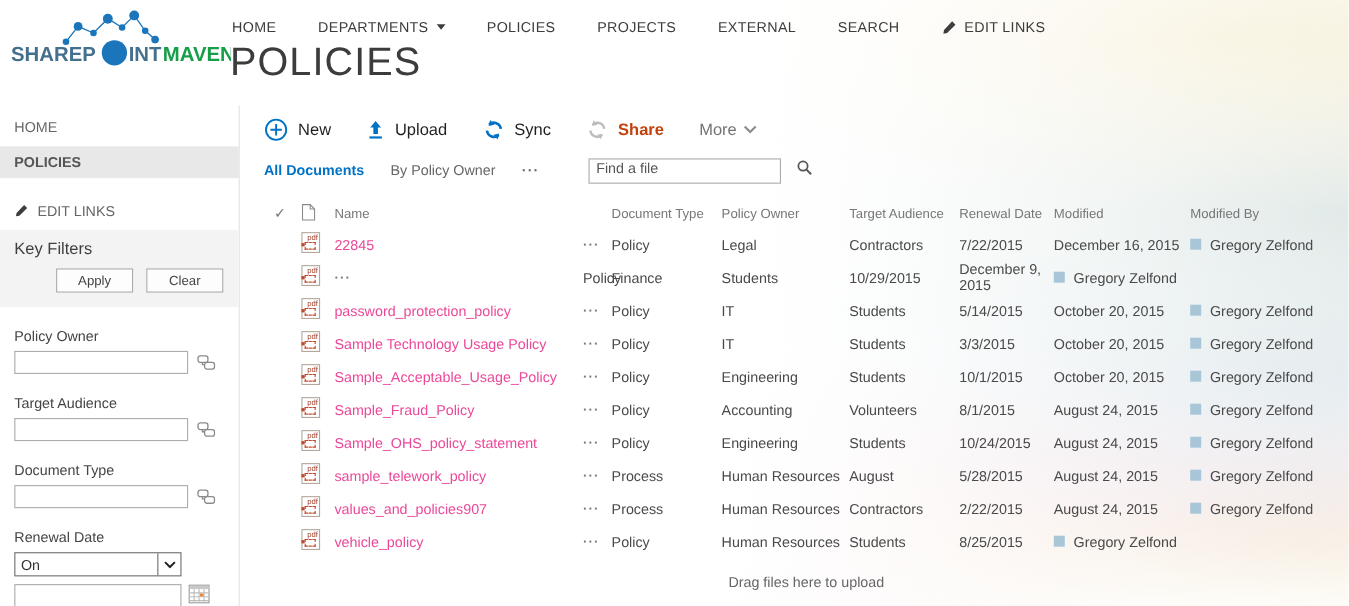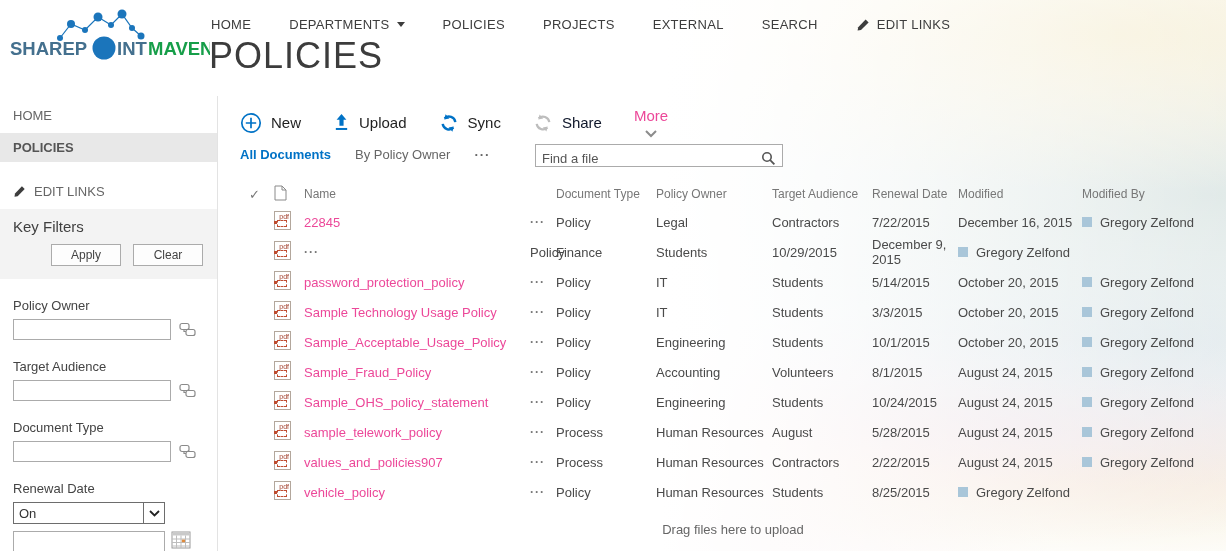--- a/index.html
+++ b/index.html
@@ -50,29 +50,29 @@
   .selbox { width:152px; height:22px; border:1px solid #6d6d6d; background:#fff; display:flex; align-items:stretch; cursor:pointer; }
   .selbox .val { flex:1; display:flex; align-items:center; padding-left:5px; color:#333; }
   .selbox .chev { width:21px; border-left:1px solid #6d6d6d; display:flex; align-items:center; justify-content:center; }
   .daterow { margin-top:7px; display:flex; align-items:center; gap:6px; }
   .dinput { width:152px; height:21px; border:1px solid #ababab; background:#fff; font-family:inherit; font-size:12px; padding:0 4px; }
   .cal-btn { background:none; border:none; cursor:pointer; padding:0; }
 
   
   .commands { left:240px; top:107px; display:flex; align-items:center; gap:32px; }
   .cmd { display:flex; align-items:center; gap:9px; font-size:15px; color:#1f1f1f; cursor:pointer; }
-  .cmd.disabled { color:#0f172a; cursor:default; }
-  .cmd.more { color:#ec4899; gap:6px;flex-direction:column; }
+  .cmd.disabled { color:#c2410c; cursor:default;font-weight:bold; }
+  .cmd.more { color:#737373; gap:6px; }
 
   
   .viewsrow { left:240px; top:147px; display:flex; align-items:center; gap:24px; }
   .tab { color:#666; cursor:pointer; }
   .tab.active { color:#0072c6; font-weight:700; }
   .vdots { color:#666; font-weight:700; letter-spacing:1px; cursor:pointer; }
-  .searchbox { left:535px; top:144px; width:248px; height:23px; border:1px solid #ababab; background:#fff; display:flex; align-items:flex-end; }
+  .searchbox { left:535px; top:144px; width:175px; height:23px; border:1px solid #ababab; background:#fff; display:flex; align-items:flex-start; }
   .searchbox input { flex:1; border:none; outline:none; background:transparent; font-family:inherit; font-size:13px; color:#444; padding:0 6px; }
   .searchbox input::placeholder { color:#555; opacity:1; }
   .mag-btn { background:none; border:none; cursor:pointer; padding:0 6px 0 0; display:flex; }
 
   
   .list { left:240px; top:181px; width:986px; }
   .lrow { display:grid; grid-template-columns:34px 30px 226px 26px 100px 116px 100px 86px 124px 1fr;
           align-items:center; height:30px; color:#4a4a4a; }
   .lhead { height:26px; color:#777; font-size:12px; }
   .lhead .hcell { cursor:pointer; }

